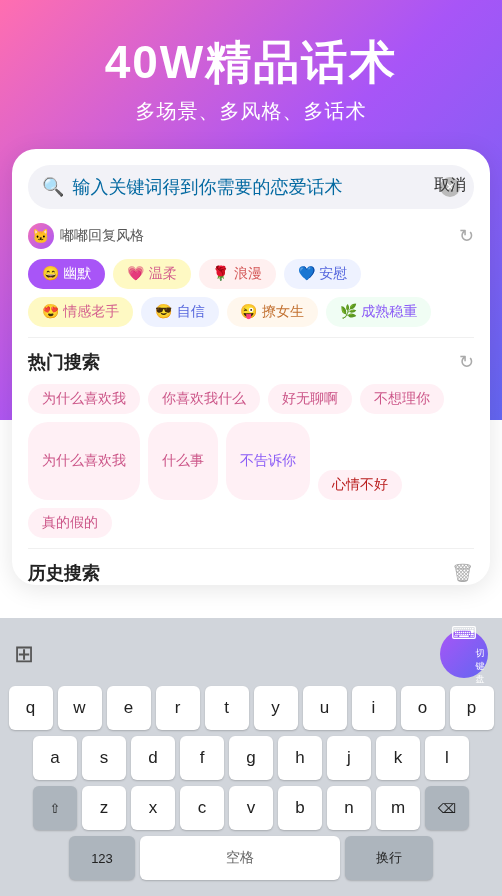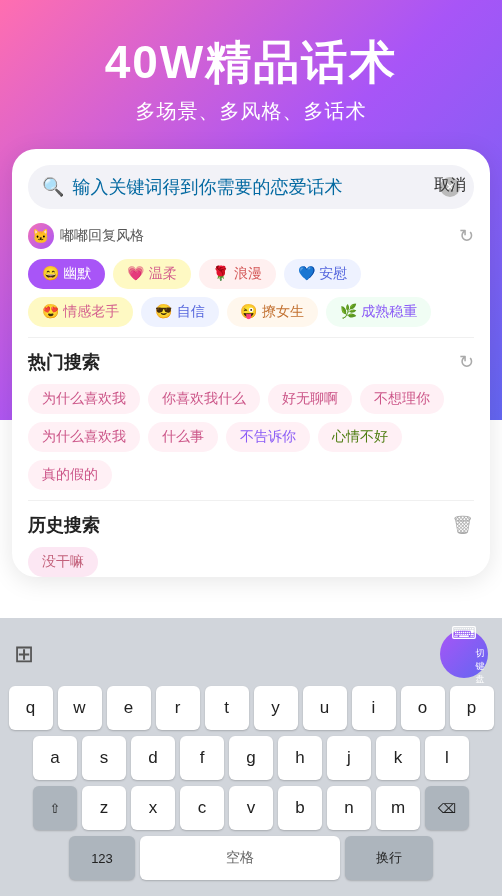--- a/index.html
+++ b/index.html
@@ -357,35 +357,32 @@
       <span class="refresh-icon">↻</span>
     </div>
     <div class="tags-row" id="hot-tags-container">
     <span class="tag tag-pink" style="background: rgb(255, 240, 245); color: rgb(204, 85, 136);">为什么喜欢我</span>
         <span class="tag tag-pink" style="background: rgb(255, 240, 245); color: rgb(204, 85, 136);">你喜欢我什么</span>
         <span class="tag tag-pink" style="background: rgb(255, 240, 245); color: rgb(204, 85, 136);">好无聊啊</span>
         <span class="tag tag-pink" style="background: rgb(255, 240, 245); color: rgb(204, 85, 136);">不想理你</span>
         <span class="tag tag-pink" style="background: rgb(255, 240, 245); color: rgb(204, 85, 136);">为什么喜欢我</span>
         <span class="tag tag-pink" style="background: rgb(255, 240, 245); color: rgb(204, 85, 136);">什么事</span>
         <span class="tag tag-pink" style="background: rgb(255, 240, 245); color: #8b5cf6;">不告诉你</span>
-        <span class="tag tag-pink" style="background: rgb(255, 240, 245); color: #4d7c0f;">心情不好</span>
+        <span class="tag tag-pink" style="background: rgb(255, 240, 245); color: #b91c1c; margin-top: 48px;">心情不好</span>
         <span class="tag tag-pink" style="background: rgb(255, 240, 245); color: rgb(204, 85, 136);">真的假的</span>
       </div>
   </div>
 
   <div class="divider"></div>
 
   <div class="history-section">
     <div class="section-header">
       <span class="section-title-big">历史搜索</span>
       <span class="trash-icon">🗑</span>
     </div>
-    <div class="tags-row" id="history-tags-container">
-    <span class="tag tag-pink" style="background: rgb(252, 231, 243); color: rgb(194, 96, 122);">没干嘛</span>
-      </div>
   </div>
 
 </div>
 
 <div class="keyboard-area">
 
   <div class="keyboard-toolbar">
     <span class="keyboard-grid-icon">⊞</span>
     <div class="keyboard-switch-btn">
       <span style="font-size:18px;color:#fff;">⌨</span>

